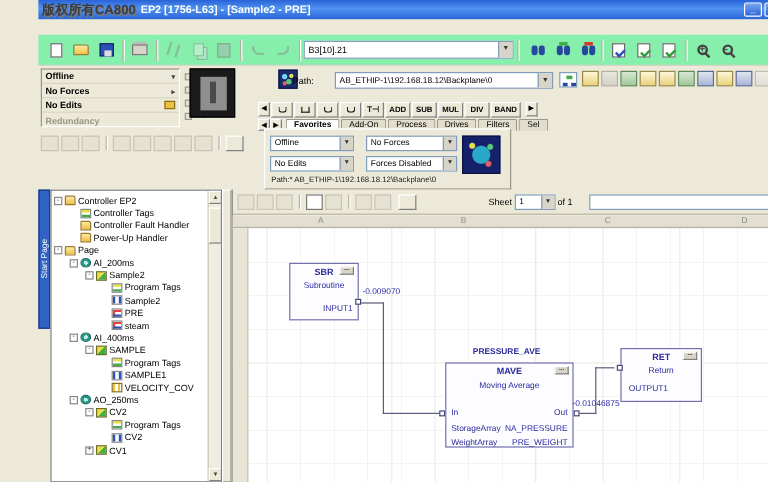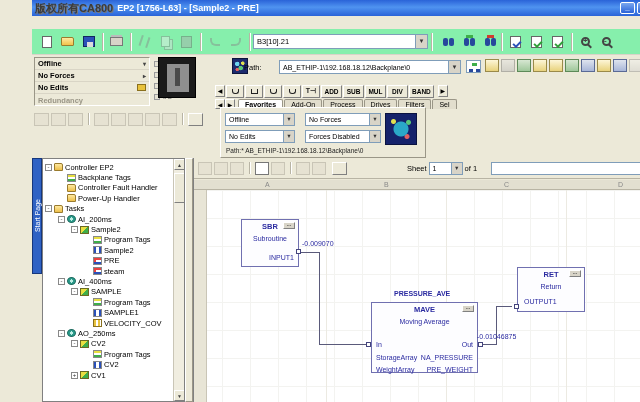--- a/index.html
+++ b/index.html
@@ -405,36 +405,36 @@
   <div class="a treepanel">
     <div style="padding:3px 0 0 2px;width:131px">
       <div class="ti">
           <span class="ex">-</span>
           <span class="tic ic-folder"></span>
           <span class="tl">Controller EP2</span>
         </div>
       <div class="ti" style="padding-left:13px">
           <span class="spc"></span>
           <span class="tic ic-tags"></span>
-          <span class="tl">Backplane Tags</span>
+          <span class="tl">Controller Tags</span>
         </div>
       <div class="ti" style="padding-left:13px">
           <span class="spc"></span>
           <span class="tic ic-folder"></span>
           <span class="tl">Controller Fault Handler</span>
         </div>
       <div class="ti" style="padding-left:13px">
           <span class="spc"></span>
           <span class="tic ic-folder"></span>
           <span class="tl">Power-Up Handler</span>
         </div>
       <div class="ti">
           <span class="ex">-</span>
           <span class="tic ic-folder"></span>
-          <span class="tl">Tasks</span>
+          <span class="tl">Page</span>
         </div>
       <div class="ti" style="padding-left:13px">
           <span class="ex">-</span>
           <span class="tic ic-clock"></span>
           <span class="tl">AI_200ms</span>
         </div>
       <div class="ti" style="padding-left:26px">
           <span class="ex">-</span>
           <span class="tic ic-prog"></span>
           <span class="tl">Sample2</span>
@@ -580,21 +580,21 @@
         <span class="pinlbl" style="right:4px;top:38px">Out</span>
         <span class="pinlbl" style="left:4px;top:51px">StorageArray</span>
         <span class="pinlbl" style="right:4px;top:51px">NA_PRESSURE</span>
         <span class="pinlbl" style="left:4px;top:63px">WeightArray</span>
         <span class="pinlbl" style="right:4px;top:63px">PRE_WEIGHT</span>
       </div>
       <div class="pin" style="left:172px;top:152px"></div>
       <div class="pin" style="left:284px;top:152px"></div>
       <div class="fval" style="left:283px;top:143px">-0.01046875</div>
 
-      <div class="fblock" style="left:323px;top:77px;width:68px;height:45px">
+      <div class="fblock" style="left:323px;top:100px;width:68px;height:45px">
         <div class="fbhead"><span>RET</span>
           <span class="ell">...</span></div>
         <div class="fbdesc">Return</div>
         <span class="pinlbl" style="left:6px;bottom:6px">OUTPUT1</span>
       </div>
       <div class="pin" style="left:320px;top:114px"></div>
 
       <div class="fbd-vsb">
         <div class="sbtn" style="width:10px">▲</div>
         <div class="sbtn" style="width:10px;position:absolute;bottom:0">▼</div>

